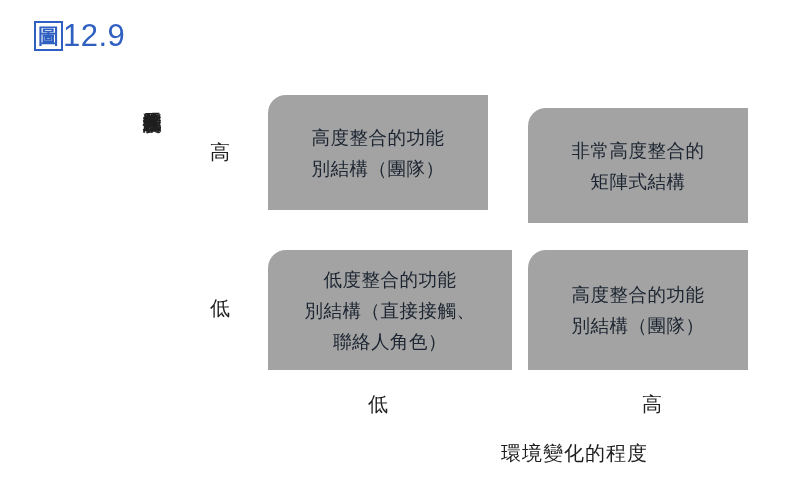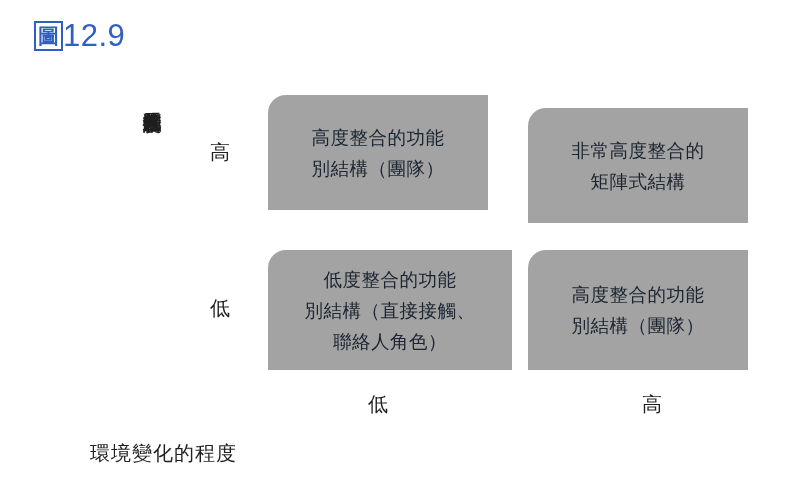--- a/index.html
+++ b/index.html
@@ -100,27 +100,27 @@
     font-weight: 500;
   }
   #col-label-low  { left: 348px; top: 392px; }
   #col-label-high { left: 622px; top: 392px; }
 
   #x-axis-title {
     position: absolute;
     left: 0;
     top: 441px;
     width: 648px;
-    text-align: left;
+    text-align: right;
     font-size: 20px;
     line-height: 25px;
     color: #1f1f1f;
     letter-spacing: 1px;
     font-weight: 500;
-    padding-left: 90px;
+    padding-left: 60px;
     box-sizing: border-box;
   }
 
   
   .quadrant {
     position: absolute;
     background: #a3a3a3;
     border-top-left-radius: 18px;
     display: flex;
     align-items: center;

